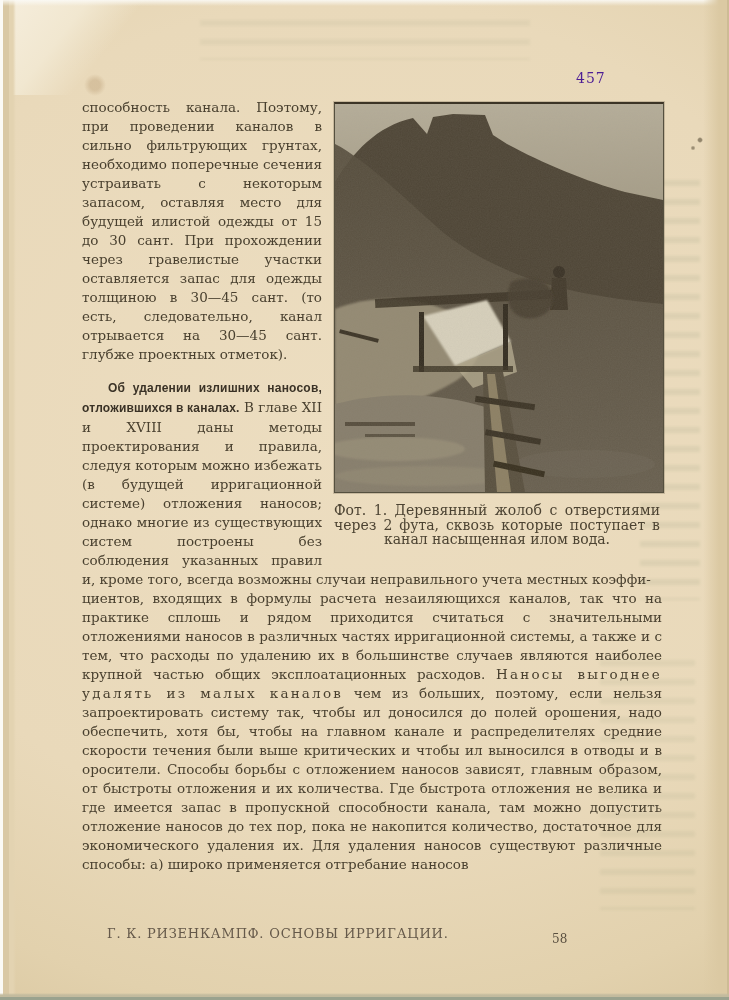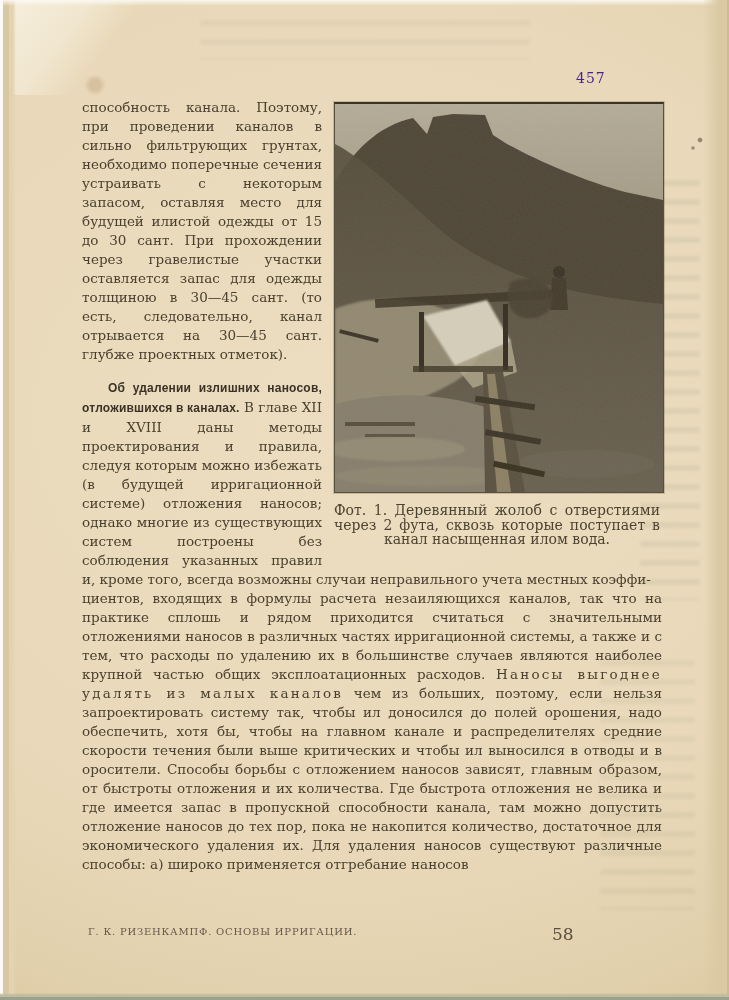--- a/index.html
+++ b/index.html
@@ -89,24 +89,24 @@
   figcaption{
     margin:10px 2px 0 4px;
     font-size:14px;line-height:14.5px;color:#4c4332;
     text-align:justify;text-align-last:center;
   }
   .footer{
     position:absolute;left:82px;top:924px;width:580px;height:20px;
     color:#5a5040;
   }
   .footer .signature{
-    position:absolute;left:6px;top:2px;
-    font-size:10px;letter-spacing:.8px;text-transform:uppercase;color:#65594a;
-  }
-  .footer .sheet{position:absolute;left:470px;top:0;font-size:17px;}
+    position:absolute;left:25px;top:2px;
+    font-size:13px;letter-spacing:.8px;text-transform:uppercase;color:#65594a;
+  }
+  .footer .sheet{position:absolute;left:470px;top:8px;font-size:12px;}
 </style>
 </head>
 <body>
 
 <div class="scan">
   <div class="corner-fold"></div>
   <div class="edge-left"></div>
   <div class="edge-top"></div>
   <div class="edge-right"></div>
   <div class="edge-bottom"></div>

